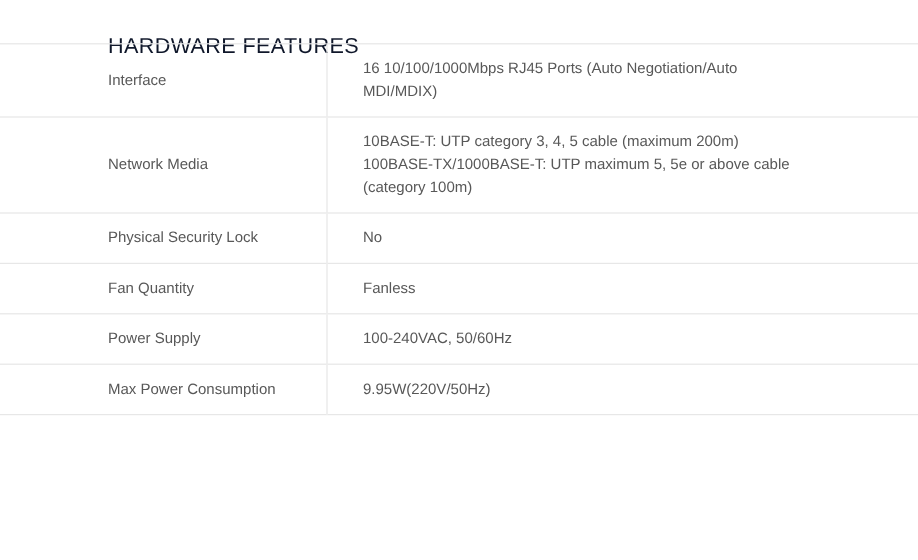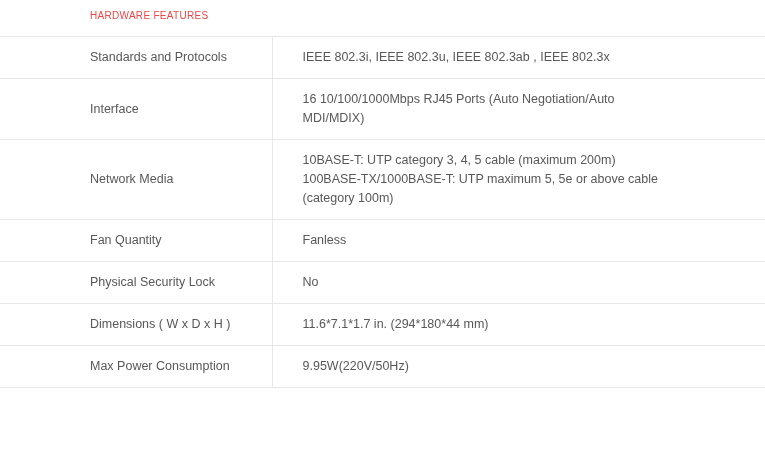--- a/index.html
+++ b/index.html
@@ -16,24 +16,24 @@
   }
   .page {
     position: relative;
     width: 765px;
     height: 467px;
     box-sizing: border-box;
   }
   .section-title {
     position: absolute;
     left: 90px;
-    top: 10px;
-    font-size: 10px;
+    top: 28px;
+    font-size: 18px;
     letter-spacing: 0.3px;
-    color: #ef4444;
+    color: #0f172a;
     font-weight: 400;
   }
   .spec-table {
     position: absolute;
     left: 0px;
     top: 36px;
     width: 765px;
     border-collapse: collapse;
     table-layout: fixed;
   }
@@ -69,66 +69,60 @@
 </head>
 <body>
 
 <div class="page">
 
   <div class="section-title">HARDWARE FEATURES</div>
 
   <table class="spec-table">
     <tbody>
 
-      <tr>
-        <td class="label">Standards and Protocols</td>
-        <td class="value">
-          <span class="value-line">IEEE 802.3i, IEEE 802.3u, IEEE 802.3ab , IEEE 802.3x</span>
-        </td>
-      </tr>
 
       <tr>
         <td class="label">Interface</td>
         <td class="value">
           <span class="value-line">16 10/100/1000Mbps RJ45 Ports (Auto Negotiation/Auto</span>
           <span class="value-line">MDI/MDIX)</span>
         </td>
       </tr>
 
       <tr>
         <td class="label">Network Media</td>
         <td class="value">
           <span class="value-line">10BASE-T: UTP category 3, 4, 5 cable (maximum 200m)</span>
           <span class="value-line">100BASE-TX/1000BASE-T: UTP maximum 5, 5e or above cable</span>
           <span class="value-line">(category 100m)</span>
         </td>
       </tr>
 
       <tr>
+        <td class="label">Physical Security Lock</td>
+        <td class="value">
+          <span class="value-line">No</span>
+        </td>
+      </tr>
+
+      <tr>
         <td class="label">Fan Quantity</td>
         <td class="value">
           <span class="value-line">Fanless</span>
         </td>
       </tr>
 
       <tr>
-        <td class="label">Physical Security Lock</td>
+        <td class="label">Power Supply</td>
         <td class="value">
-          <span class="value-line">No</span>
+          <span class="value-line">100-240VAC, 50/60Hz</span>
         </td>
       </tr>
 
 
-
-      <tr>
-        <td class="label">Dimensions ( W x D x H )</td>
-        <td class="value">
-          <span class="value-line">11.6*7.1*1.7 in. (294*180*44 mm)</span>
-        </td>
-      </tr>
 
       <tr>
         <td class="label">Max Power Consumption</td>
         <td class="value">
           <span class="value-line">9.95W(220V/50Hz)</span>
         </td>
       </tr>
 
     </tbody>
   </table>

